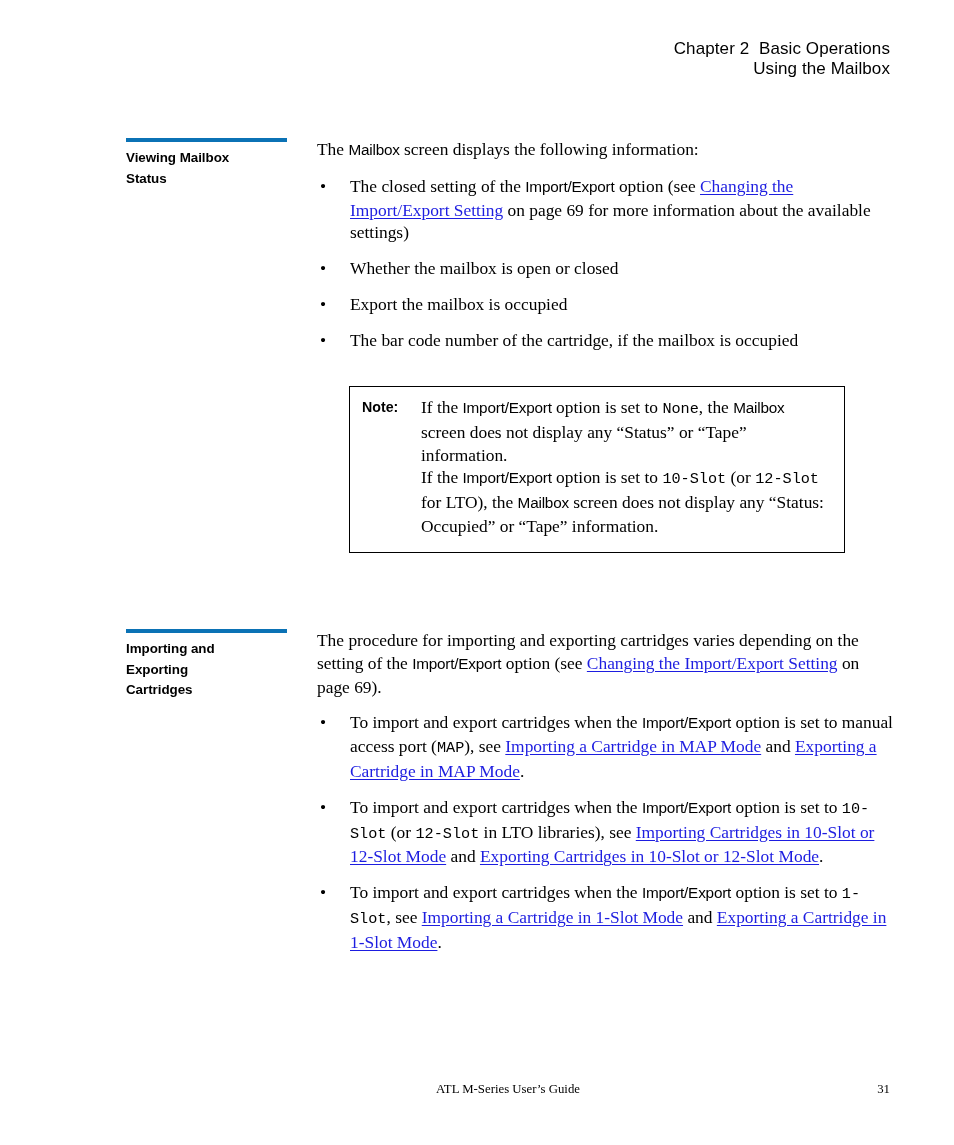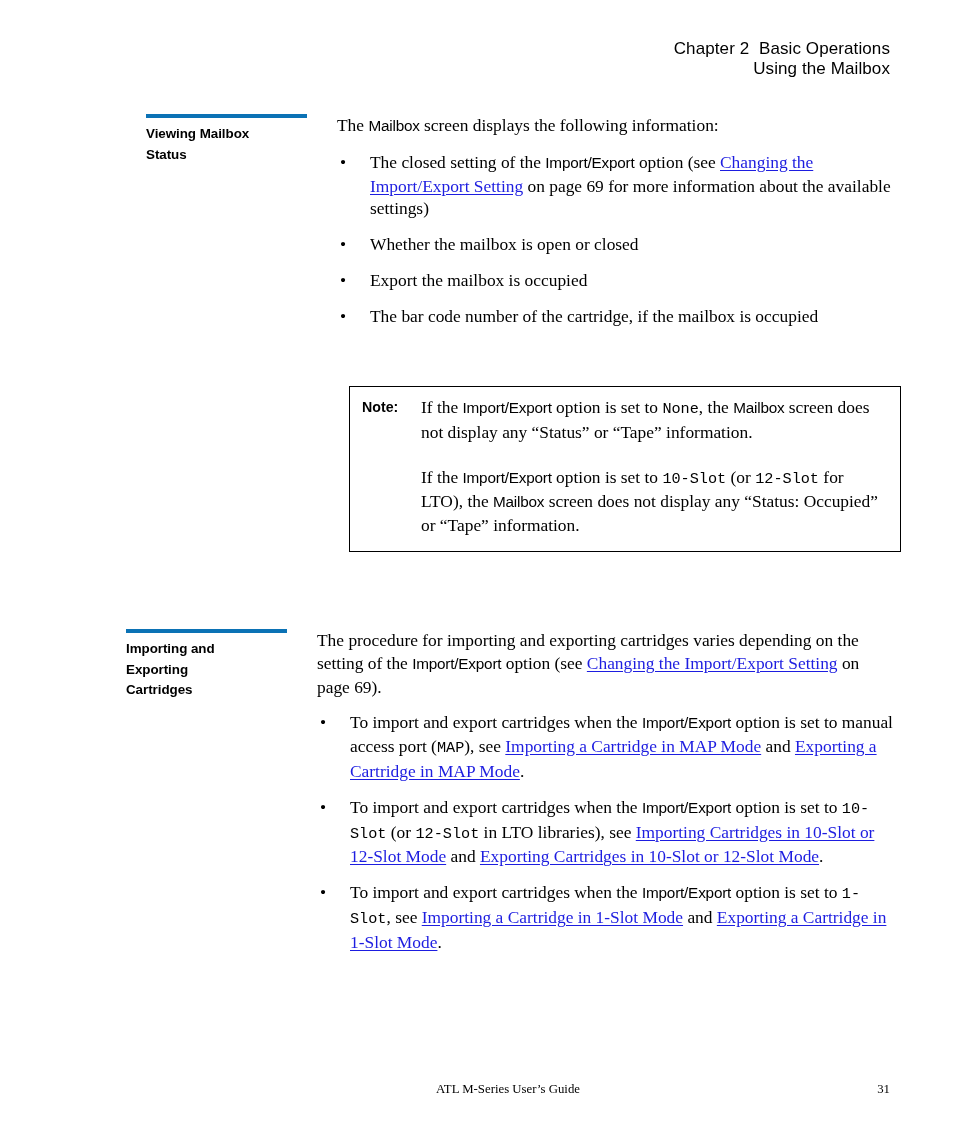--- a/index.html
+++ b/index.html
@@ -114,21 +114,21 @@
     color: #1d1de0;
     text-decoration: underline;
     text-underline-offset: 2px;
   }
 
   
   .note-box {
     position: absolute;
     left: 349px;
     top: 386px;
-    width: 552px;
+    width: 496px;
     border: 1.4px solid #000;
     box-sizing: border-box;
     padding: 9px 14px 14px 12px;
   }
   .note-row {
     display: flex;
     align-items: flex-start;
   }
   .note-label {
     font-family: "Liberation Sans", sans-serif;
@@ -137,21 +137,21 @@
     line-height: 22.8px;
     width: 59px;
     flex: 0 0 59px;
   }
   .note-body {
     flex: 1 1 auto;
     font-size: 17.4px;
     line-height: 22.8px;
   }
   .note-body p { margin: 0; }
-  .note-body p + p { margin-top: 22px; }
+  .note-body p + p { }
 
   
   .footer {
     position: absolute;
     left: 126px;
     right: 64px;
     top: 1082px;
     height: 20px;
     font-family: Liberation Serif, serif;
     font-size: 12.8px;
@@ -174,21 +174,21 @@
 </head>
 <body>
 
 <div class="page">
 
   <div class="running-header">
     <span class="hdr-line">Chapter 2  Basic Operations</span>
     <span class="hdr-line">Using the Mailbox</span>
   </div>
 
-  <div class="section" style="top:114px;margin-left:20px;">
+  <div class="section" style="top:138px;">
     <div class="section-inner">
       <div class="side-col">
         <div class="rule"></div>
         <div class="side-heading">
           <span class="hl">Viewing Mailbox</span>
           <span class="hl">Status</span>
         </div>
       </div>
       <div class="main-col">
         <p class="para"><span>The </span><b>Mailbox</b><span> screen displays the following information:</span></p>

